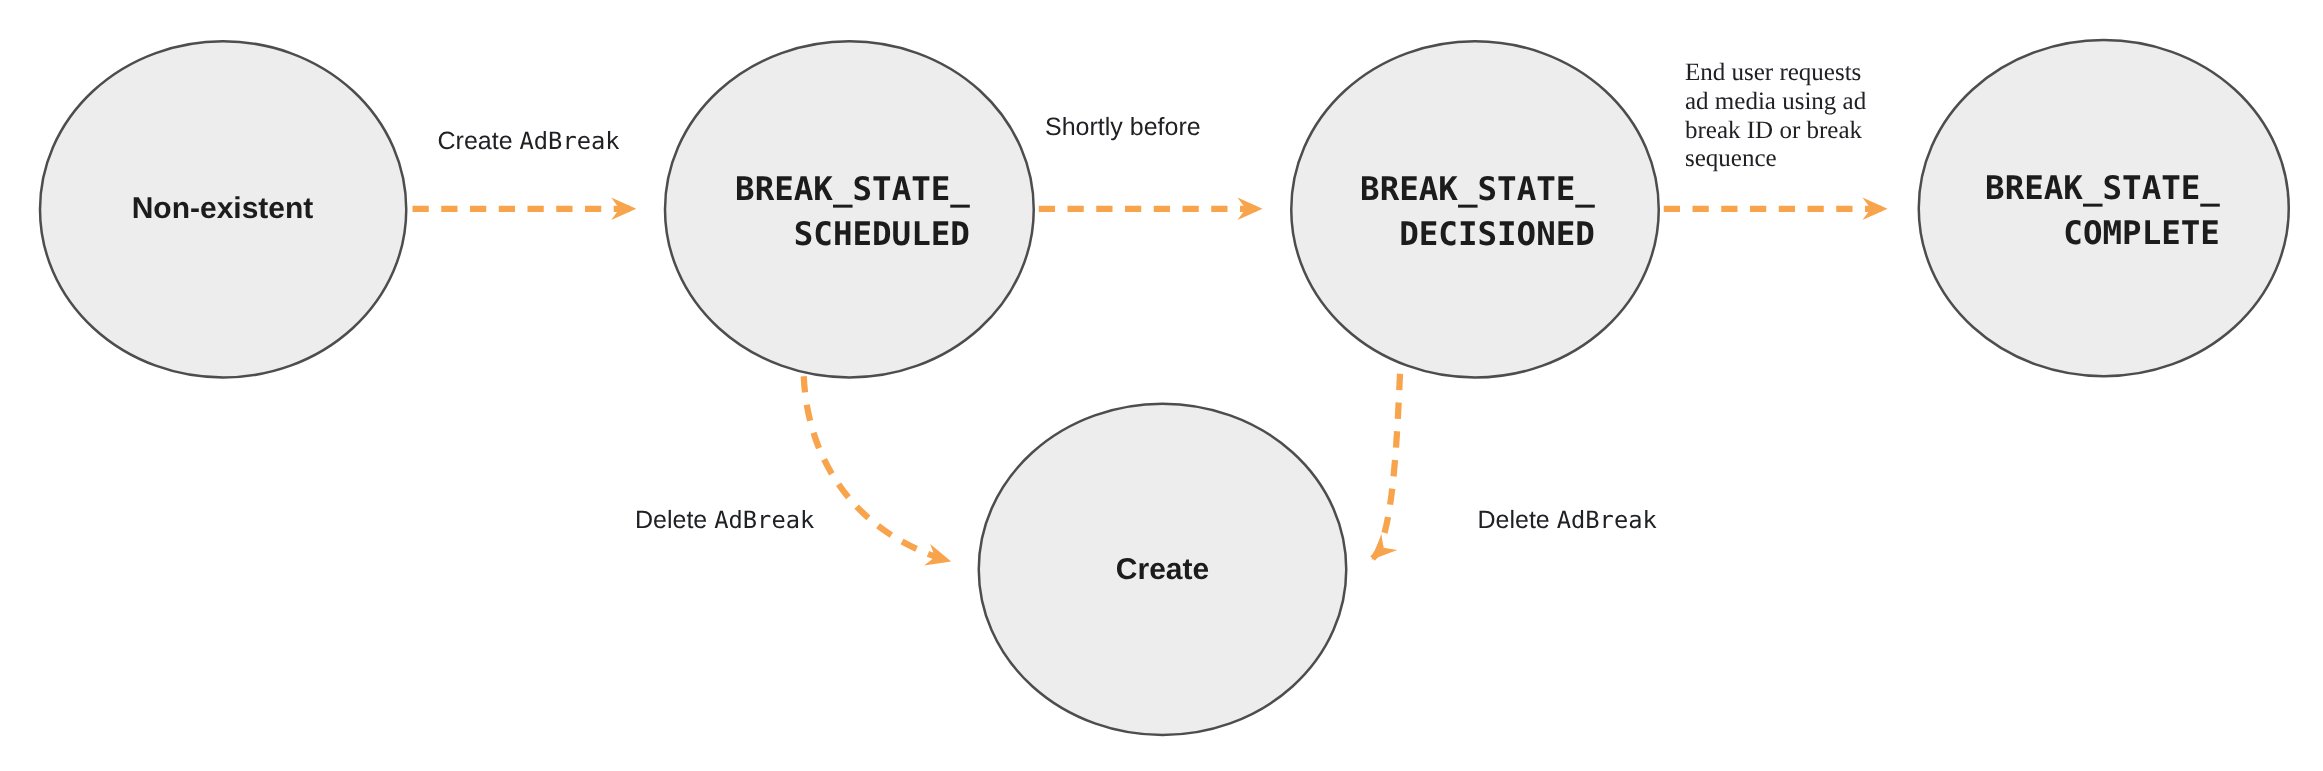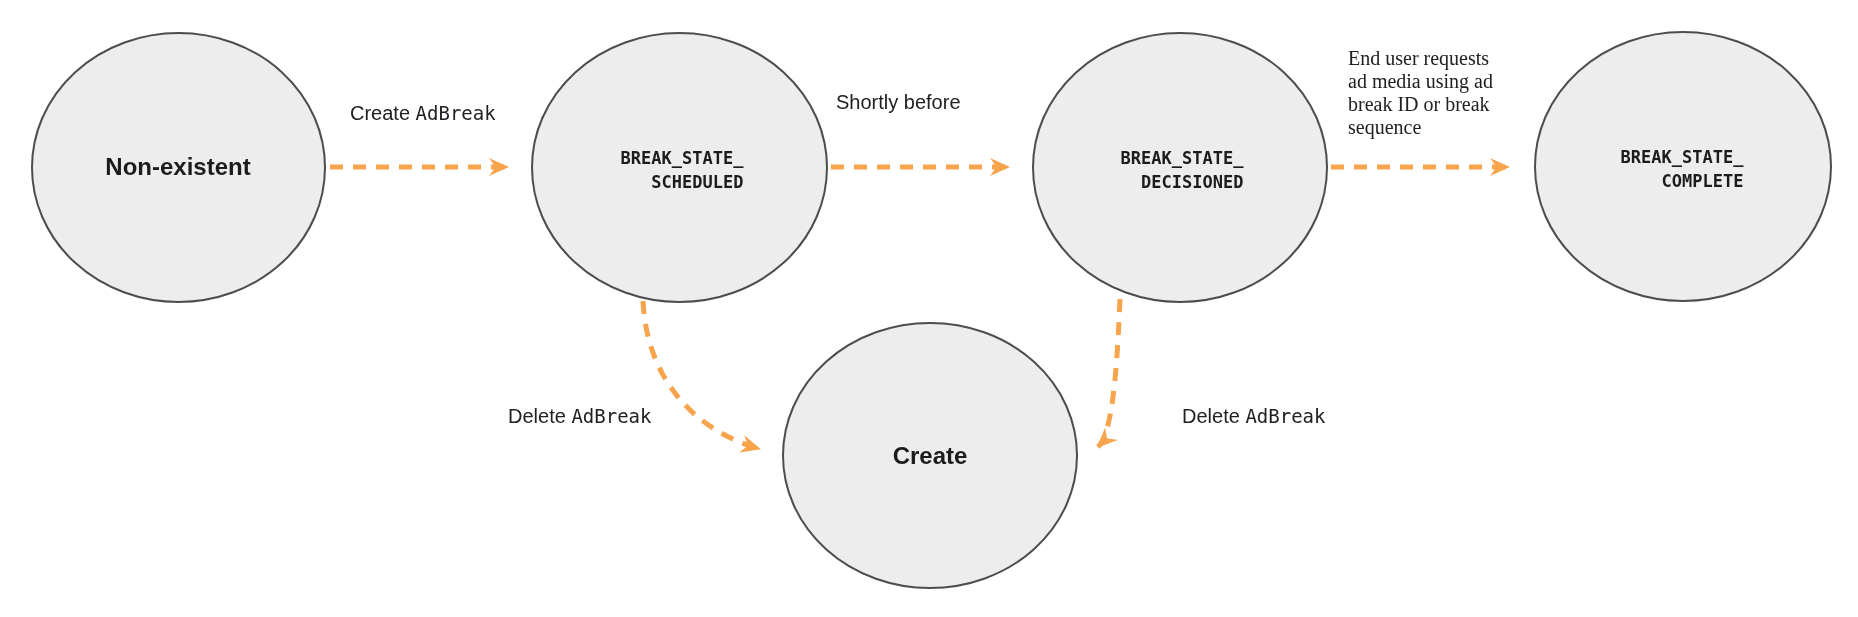--- a/index.html
+++ b/index.html
@@ -43,22 +43,22 @@
   }
   .node-label.plain {
     font-family: "Liberation Sans", sans-serif;
     font-weight: bold;
     font-size: 24px;
     line-height: 28px;
   }
   .node-label.code {
     font-family: "DejaVu Sans Mono", monospace;
     font-weight: bold;
-    font-size: 17px;
-    line-height: 24px;
+    font-size: 26px;
+    line-height: 36px;
     letter-spacing: 0px;
   }
   .edge-label {
     position: absolute;
     color: #202124;
     font-size: 20px;
     line-height: 24px;
     white-space: nowrap;
   }
   .edge-label .mono {

